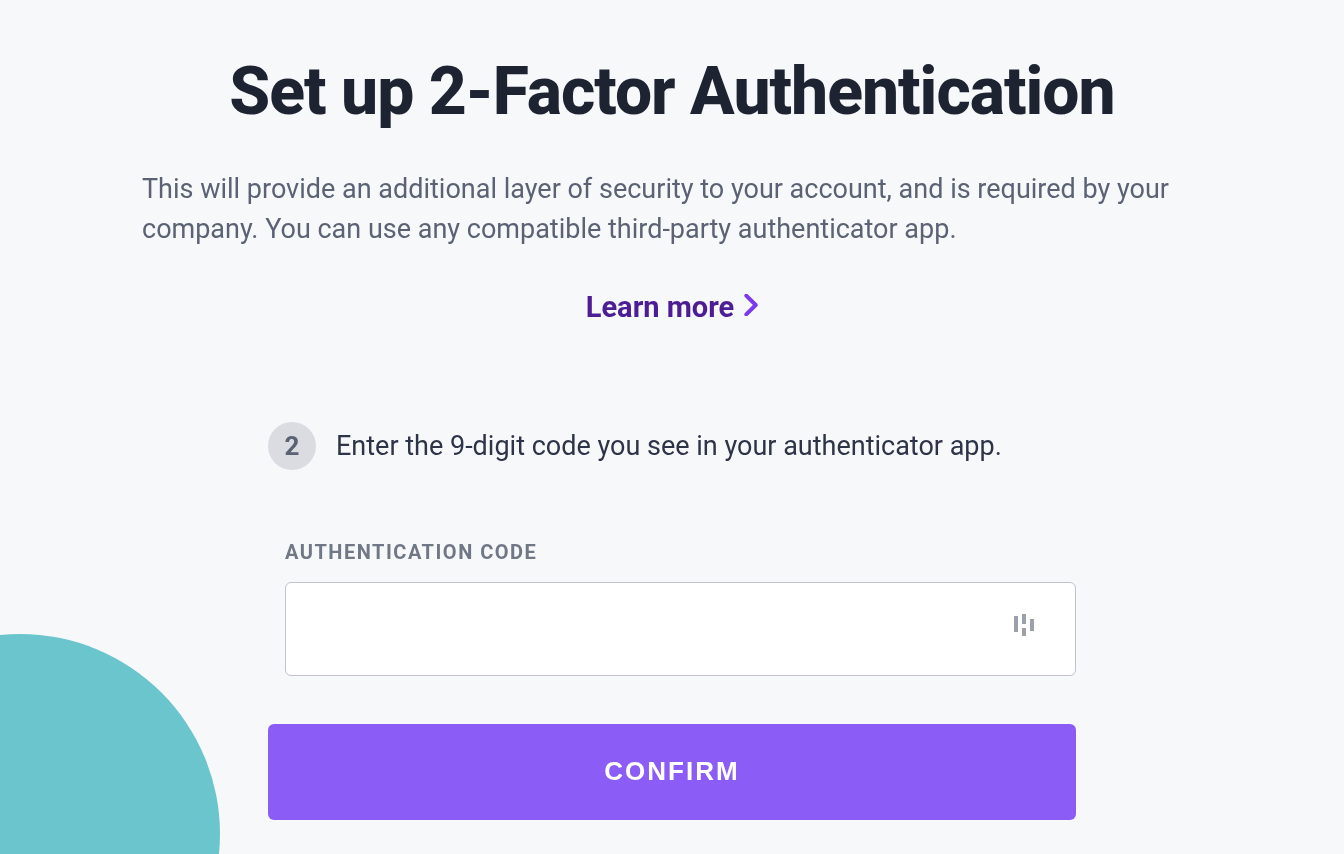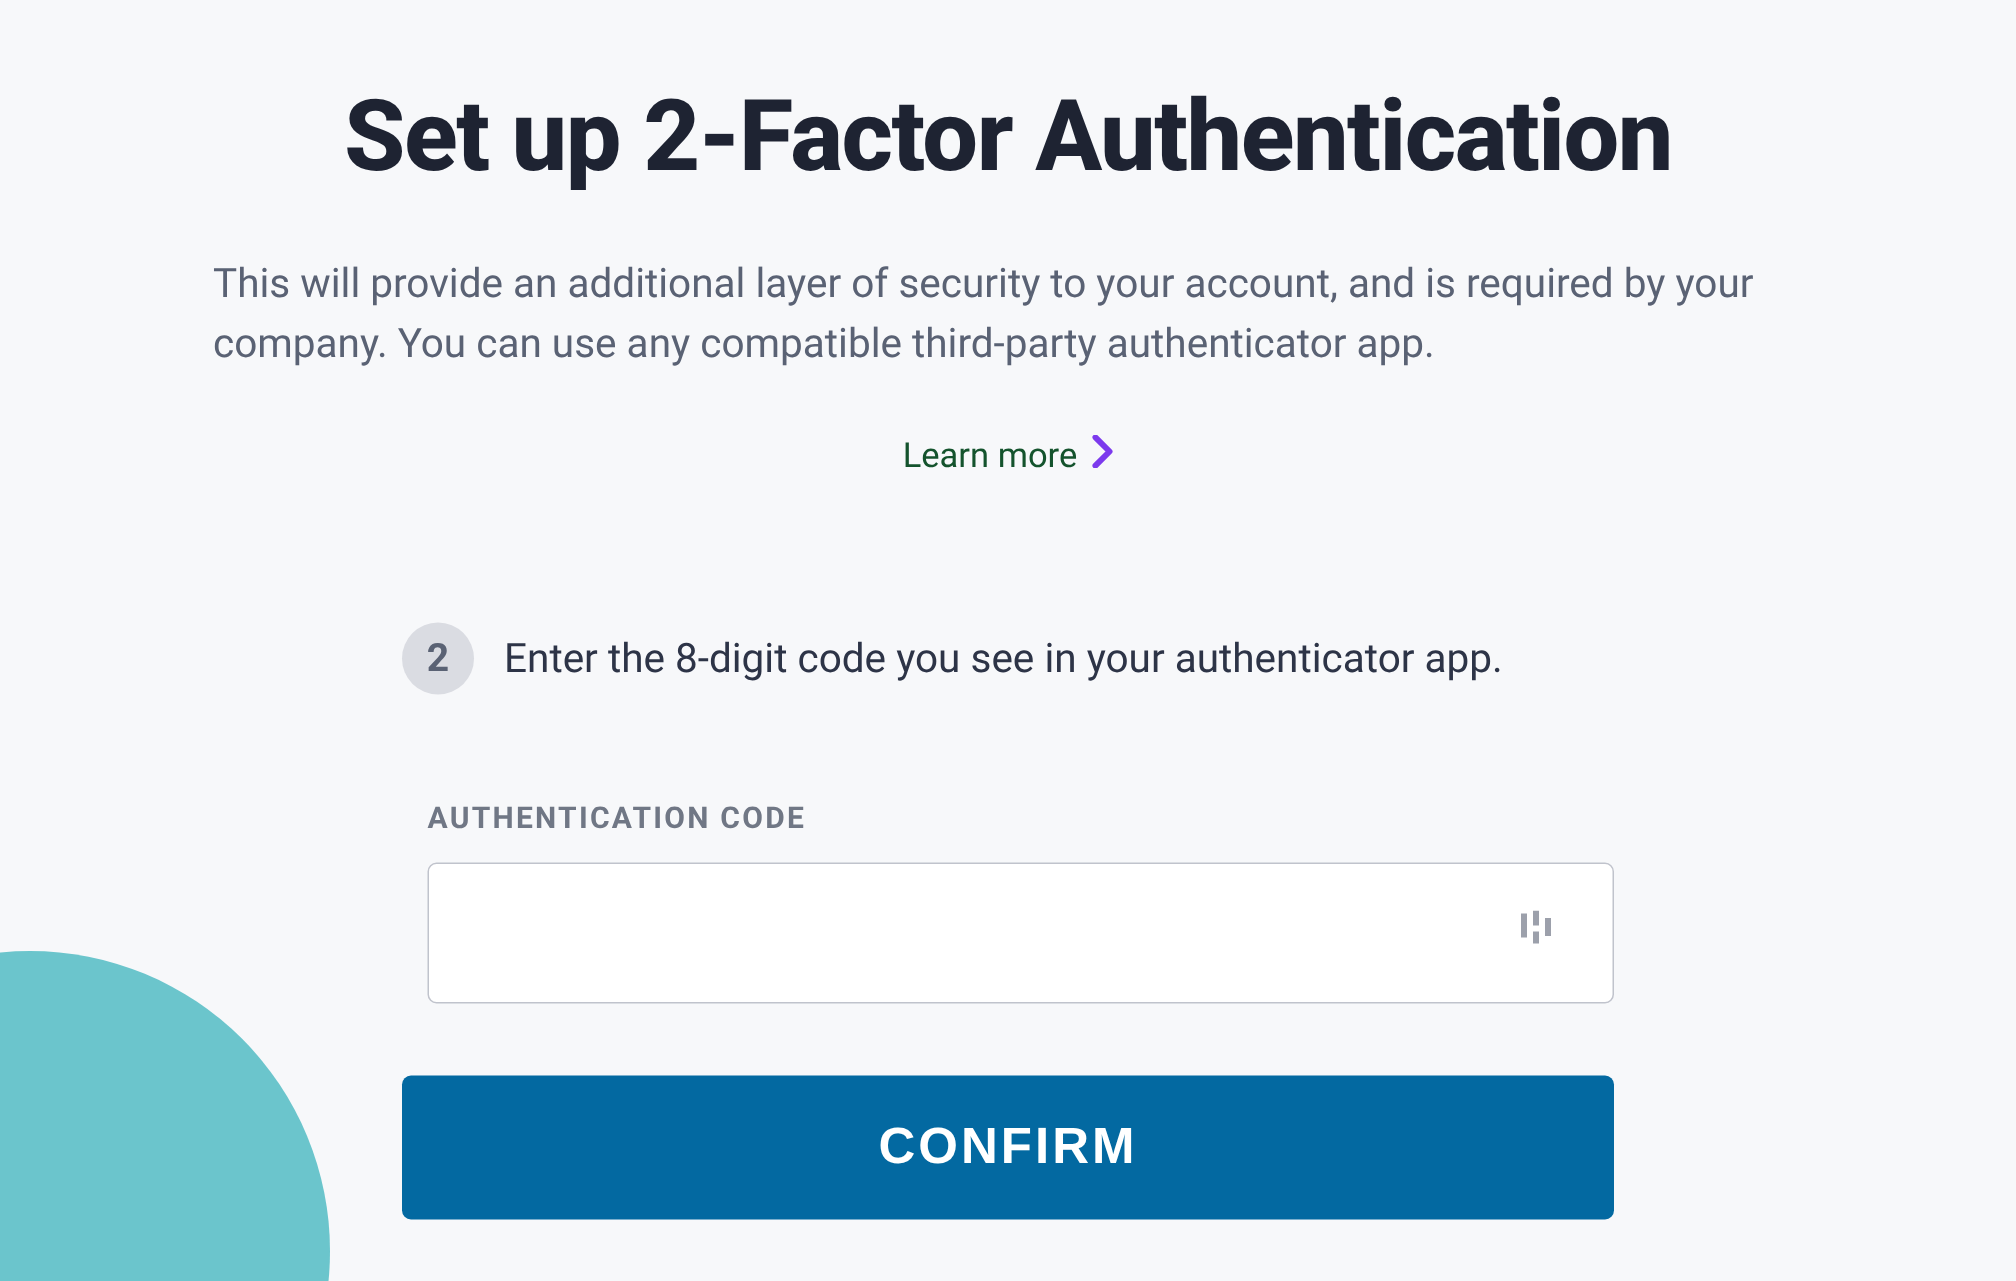--- a/index.html
+++ b/index.html
@@ -37,23 +37,23 @@
       padding: 0 10px;
     }
     .learn-more {
       display: flex;
       align-items: center;
       justify-content: center;
       margin-top: 40px;
       gap: 10px;
     }
     .learn-more a {
-      color: #14532d;
-      font-size: 23px;
-      font-weight: 400;
+      color: #4c1d95;
+      font-size: 29px;
+      font-weight: 700;
       text-decoration: none;
     }
     .learn-more svg {
       width: 14px;
       height: 22px;
     }
     .step-section {
       margin-top: 98px;
       padding: 0 136px;
     }
@@ -108,25 +108,25 @@
     .input-icon {
       position: absolute;
       right: 40px;
       top: 50%;
       transform: translateY(-50%);
       color: #9ca0ab;
     }
     .confirm-button {
       width: 100%;
       height: 96px;
-      background: #0369a1;
+      background: #8b5cf6;
       color: #ffffff;
       border: none;
       border-radius: 6px;
-      font-size: 34px;
+      font-size: 26px;
       font-weight: 700;
       letter-spacing: 2px;
       margin-top: 48px;
       cursor: pointer;
     }
     .decoration {
       position: absolute;
       bottom: -180px;
       left: -180px;
       width: 400px;
@@ -149,21 +149,21 @@
     <span>
       <svg viewBox="0 0 8 14" fill="none">
         <path d="M1 1L7 7L1 13" stroke="#7c3aed" stroke-width="2.5" stroke-linecap="round" stroke-linejoin="round"></path>
       </svg>
     </span>
   </div>
 
   <div class="step-section">
     <div class="step-header">
       <div class="step-number">2</div>
-      <div class="step-text">Enter the 8-digit code you see in your authenticator app.</div>
+      <div class="step-text">Enter the 9-digit code you see in your authenticator app.</div>
     </div>
 
     <div class="input-group">
       <div class="input-label">AUTHENTICATION CODE</div>
       <div class="input-wrapper">
         <input type="text" class="code-input" value="" style="">
         <span class="input-icon">
           <svg width="22" height="26" viewBox="0 0 22 26" fill="none">
             <rect x="0" y="2" width="4" height="16" fill="#9ca0ab"></rect>
             <rect x="8" y="0" width="4" height="10" fill="#9ca0ab"></rect>

